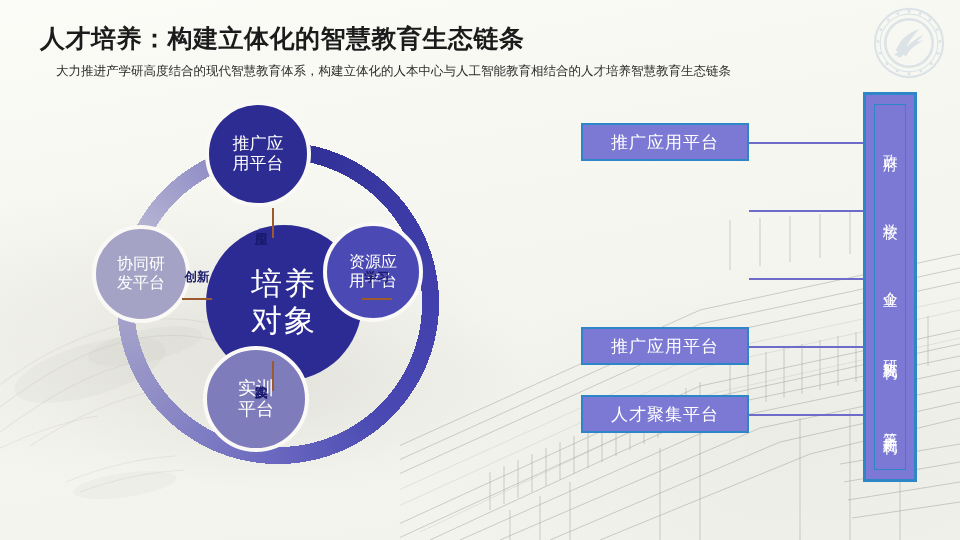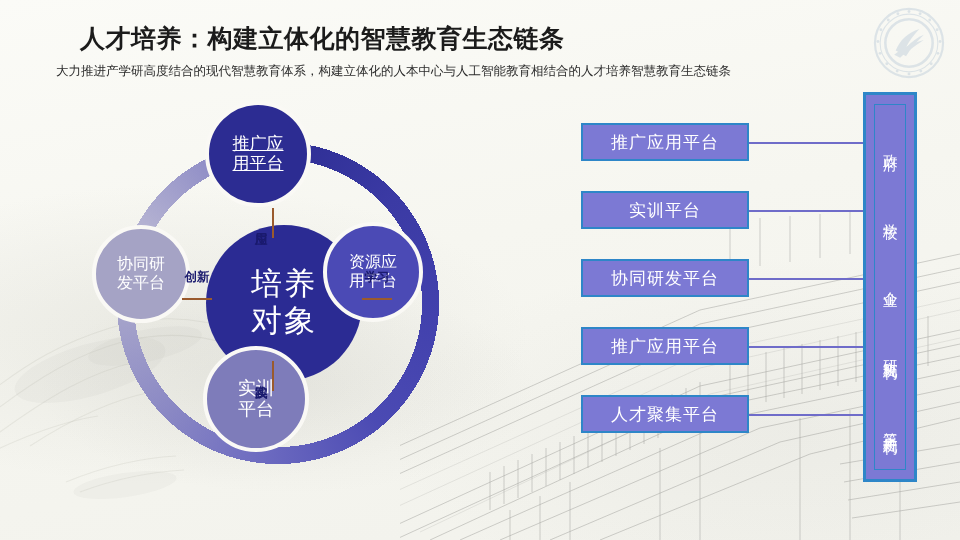--- a/index.html
+++ b/index.html
@@ -22,21 +22,21 @@
   
   .ink-mountain{ position:absolute; left:-30px; top:250px; width:420px; height:260px; opacity:.5; }
   
   .sketch-building{ position:absolute; right:0; bottom:0; width:560px; height:330px; opacity:.62; }
 
   
   .header{ position:absolute; left:0; top:0; width:960px; }
   .page-title{
     position:absolute; left:40px; top:22px;
     font-size:25px; font-weight:bold; color:#1b1b1b;
-    letter-spacing:.5px; white-space:nowrap;margin-left:40px;
+    letter-spacing:.5px; white-space:nowrap;
   }
   .page-subtitle{
     position:absolute; left:44px; top:63px;
     font-size:12.5px; color:#2b2b2b; white-space:nowrap;margin-left:12px;
   }
 
   .brand-logo{ position:absolute; right:14px; top:6px; width:74px; height:74px; opacity:.30; }
 
   
   .diagram{ position:absolute; left:78px; top:103px; width:400px; height:400px; }
@@ -62,21 +62,21 @@
   .node{
     position:absolute; border-radius:50%;
     display:flex; align-items:center; justify-content:center;
     text-align:center; color:#fff; line-height:1.18;
     border:4px solid #faf9f5;
   }
   .node-center{
     left:128px; top:122px; width:156px; height:156px;
     background:#2b2b93; font-size:31px; letter-spacing:2px; border:none;
   }
-  .node-top   { left:127px; top:-2px;  width:106px; height:106px; background:#2c2c92; font-size:17px;text-decoration:underline; }
+  .node-top   { left:127px; top:-2px;  width:106px; height:106px; background:#2c2c92; font-size:17px; }
   .node-right { left:245px; top:119px; width:100px; height:100px; background:#4b4ab5; font-size:16px;justify-content:center; }
   .node-bottom{ left:125px; top:243px; width:106px; height:106px; background:#7e7cba; font-size:18px; }
   .node-left  { left:14px;  top:122px; width:98px;  height:98px;  background:#a5a3c5; font-size:16px; }
 
   .node-center span{ display:block; }
 
   
   .conn{
     position:absolute; display:flex; align-items:center; gap:5px;
     color:#1a1a6e; font-weight:bold; font-size:12.5px;
@@ -312,26 +312,20 @@
 
   <div class="lead" style="top:54px"></div>
   <div class="lead" style="top:122px"></div>
   <div class="lead" style="top:190px"></div>
   <div class="lead" style="top:258px"></div>
   <div class="lead" style="top:326px"></div>
 
   <div class="platform-box" style="top:35px">
     <span>推广应用平台</span>
   </div>
-  <div class="platform-box" style="top:103px">
-    <span>实训平台</span>
-  </div>
-  <div class="platform-box" style="top:171px">
-    <span>协同研发平台</span>
-  </div>
   <div class="platform-box" style="top:307px">
     <span>人才聚集平台</span>
   </div>
   <div class="platform-box" style="top:239px">
     <span>推广应用平台</span>
   </div>
 
   <div class="org-column">
     <div class="org-inner">
       <span class="org-item">政府</span>

